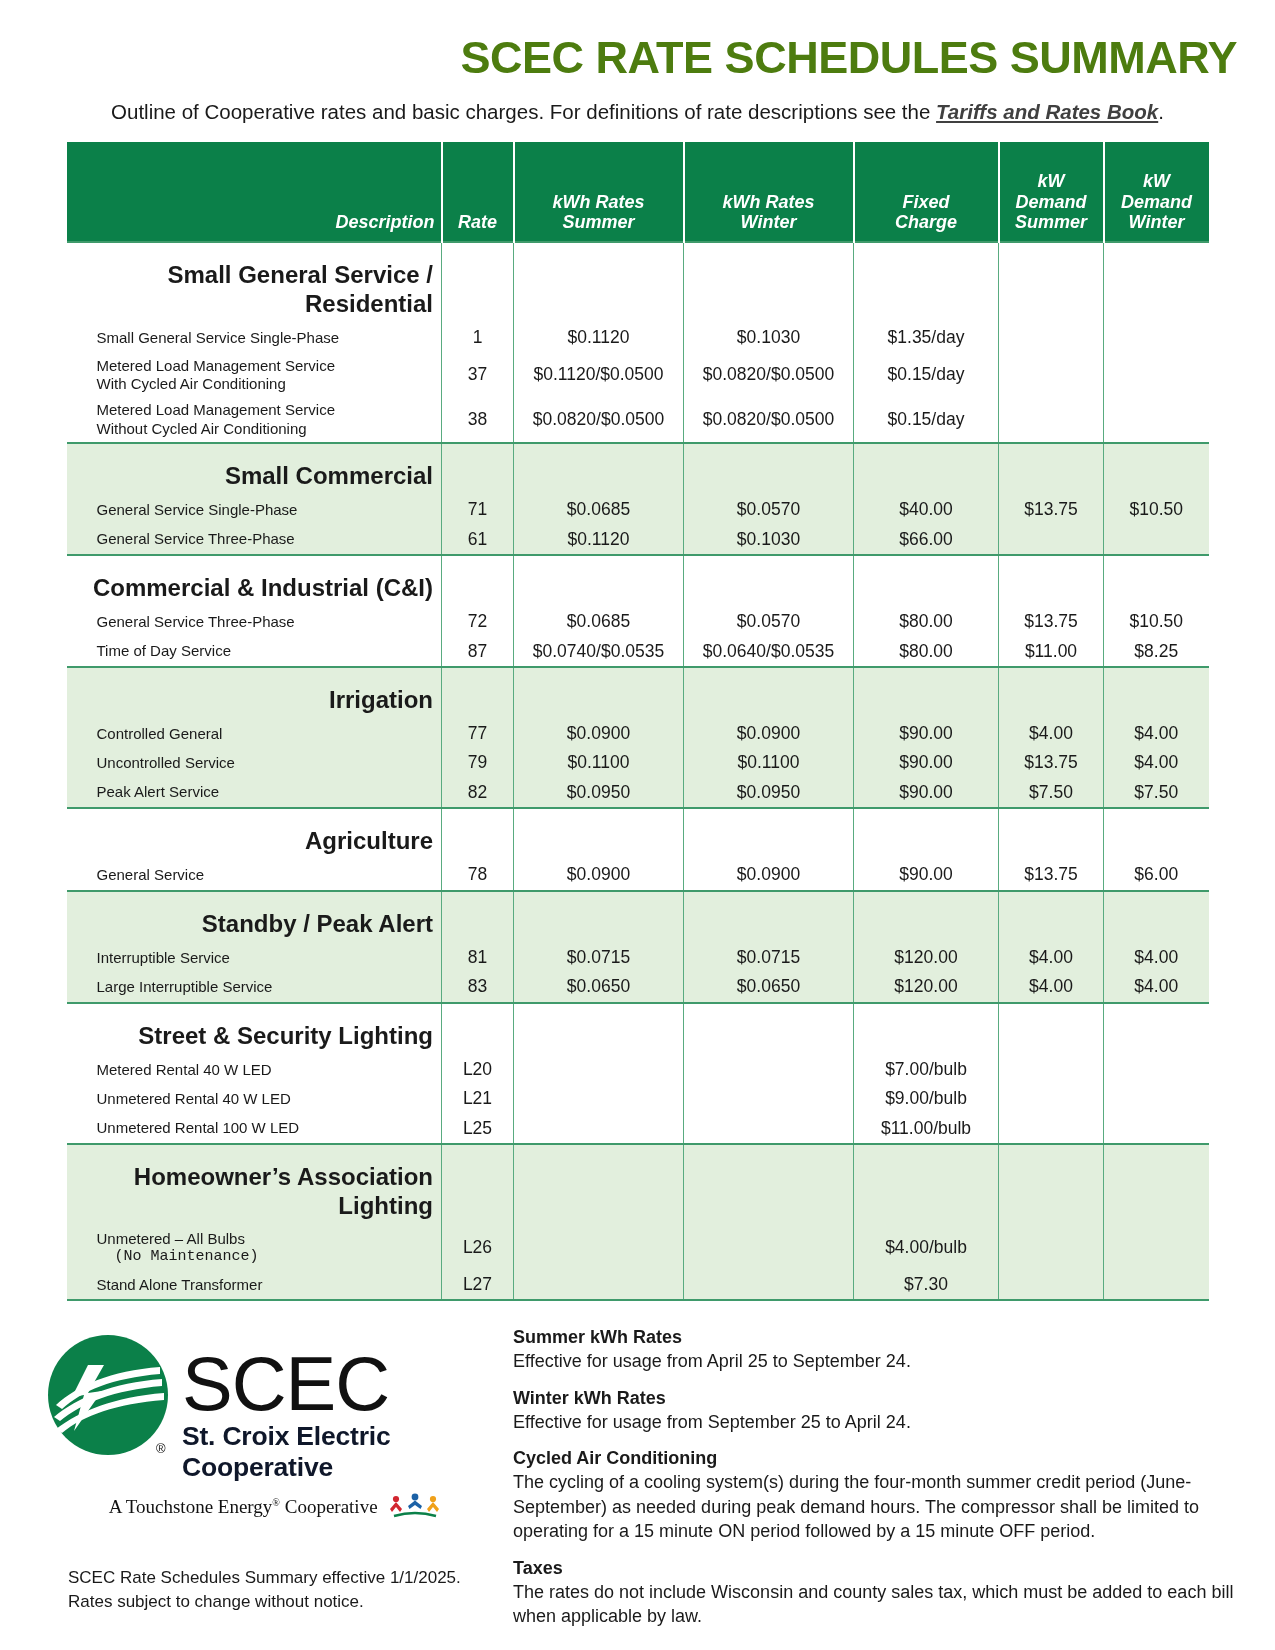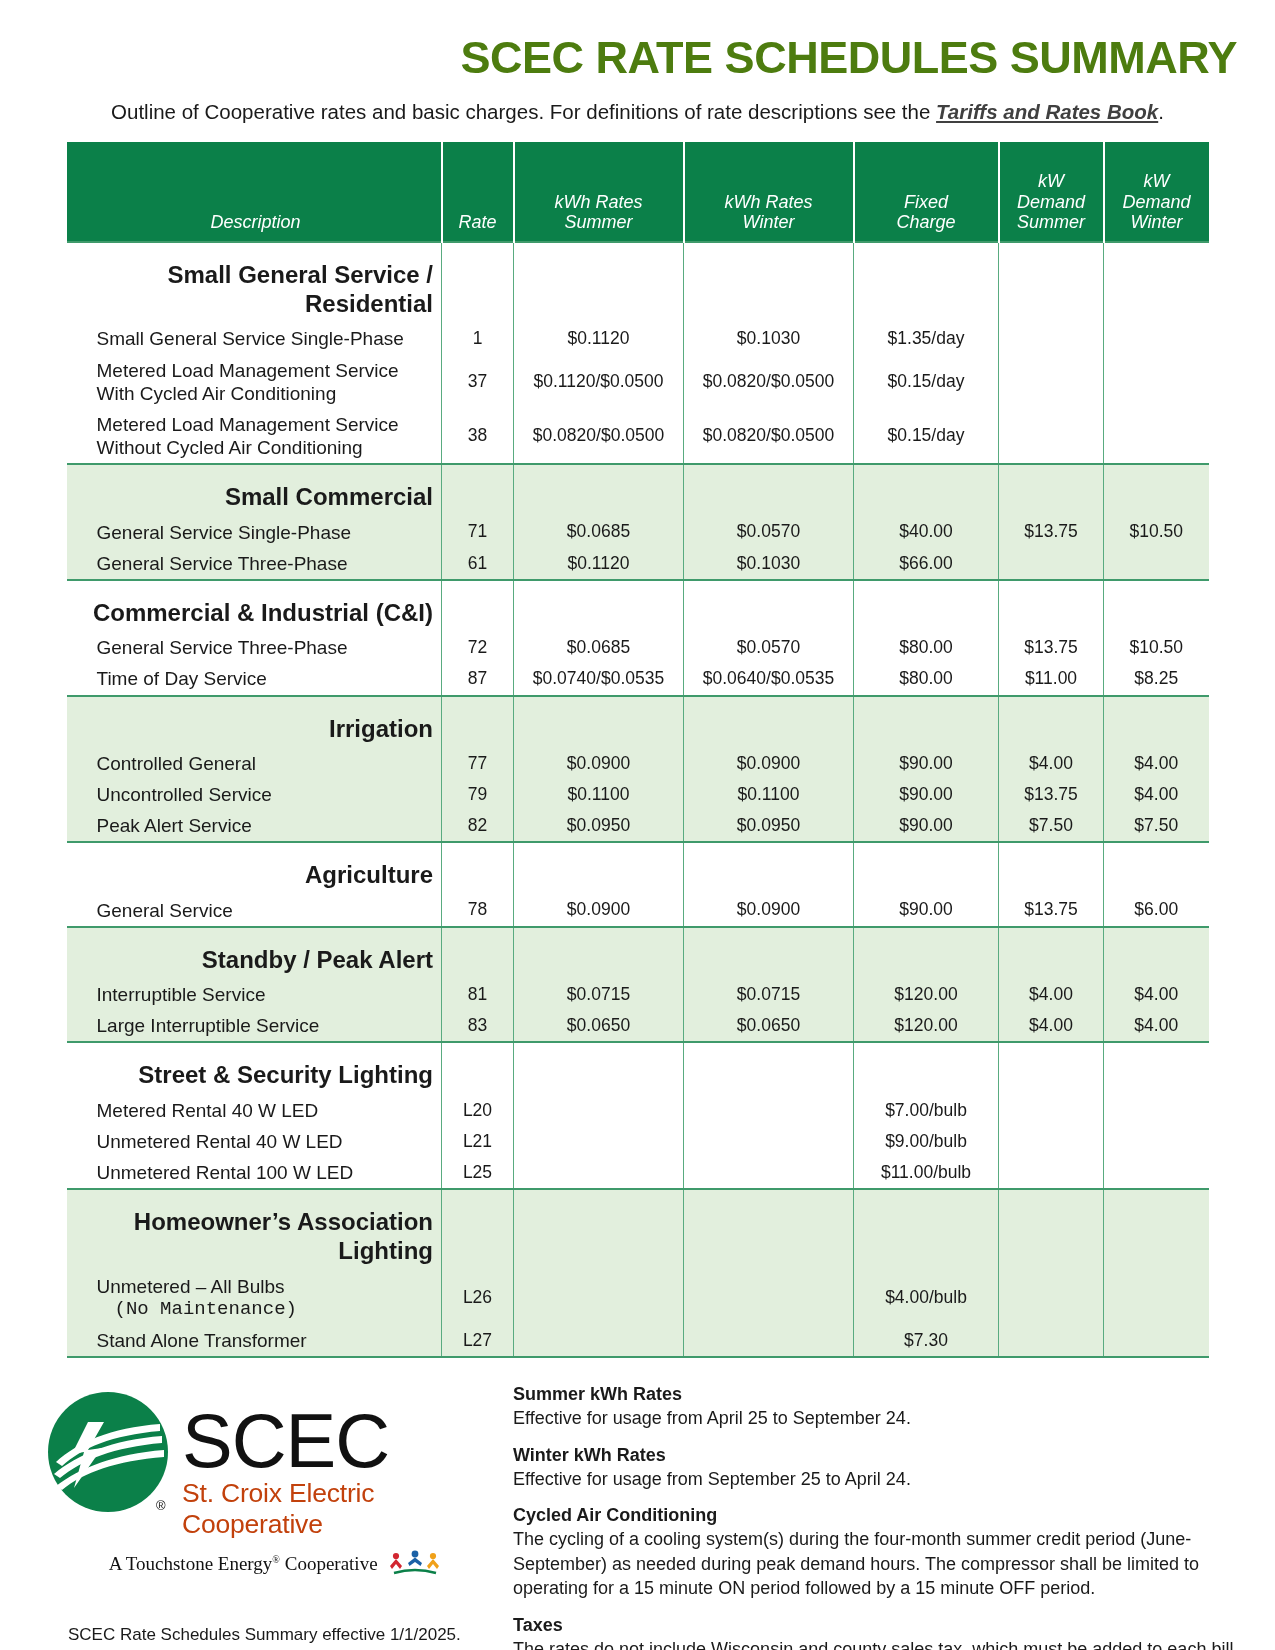--- a/index.html
+++ b/index.html
@@ -55,30 +55,30 @@
   table.rates col.c-sum   { width: 170px; }
   table.rates col.c-win   { width: 170px; }
   table.rates col.c-fix   { width: 145px; }
   table.rates col.c-dsum  { width: 105px; }
   table.rates col.c-dwin  { width: 105px; }
 
   thead th {
     background: #0b8049;
     color: #ffffff;
     font-style: italic;
-    font-weight: normal;
+    font-weight: bold;
     font-size: 18px;
     vertical-align: bottom;
     padding: 6px 6px 9px 6px;
     border-right: 2px solid #ffffff;
     height: 100px;
     line-height: 1.12;
   }
   thead th:last-child { border-right: none; }
-  thead th.h-desc { text-align: center; padding-left: 10px; }
+  thead th.h-desc { text-align: right; padding-left: 10px; }
   thead th.h-ctr  { text-align: center; }
 
   tbody td {
     border-right: 1px solid #59ab80;
     padding: 4px 8px;
     vertical-align: middle;
     line-height: 1.22;
   }
   tbody td:last-child { border-right: none; }
   tbody tr.band-start td { border-top: 2px solid #3f9a6b; }
@@ -87,21 +87,21 @@
   td.desc   { text-align: left; }
   td.ctr    { text-align: center; }
 
   tr.group td.desc {
     font-weight: bold;
     font-size: 24px;
     padding-top: 17px;
     padding-bottom: 5px;
     text-align: right;
   }
-  tr.item td.desc { padding-left: 30px; font-size: 19px; }
+  tr.item td.desc { padding-left: 30px; font-size: 15px; }
   tr.item td      { font-size: 17.5px; }
 
   tr.shade td { background: #e2efdd; }
   tr.plain td { background: #ffffff; }
 
   .sub2 { display: block; }
   .indent2 { display: block; padding-left: 18px; font-family: Liberation Mono, monospace; }
 
   
   .footer {
@@ -122,23 +122,24 @@
   .logo-scec {
     font-family: "Liberation Sans", sans-serif;
     font-weight: normal;
     font-size: 76px;
     letter-spacing: -1px;
     line-height: 0.86;
     color: #111111;
   }
   .logo-sub {
     font-size: 26.5px;
-    color: #c2410c;
+    color: #0f172a;
     letter-spacing: -0.2px;
     margin-top: 4px;
+    font-weight: bold;
   }
   .logo-touch {
     font-family: "Liberation Serif", serif;
     font-size: 19px;
     color: #111111;
     margin-top: 10px;
     text-align: center;
     white-space: nowrap;
   }
   .logo-touch sup { font-size: 10px; }

